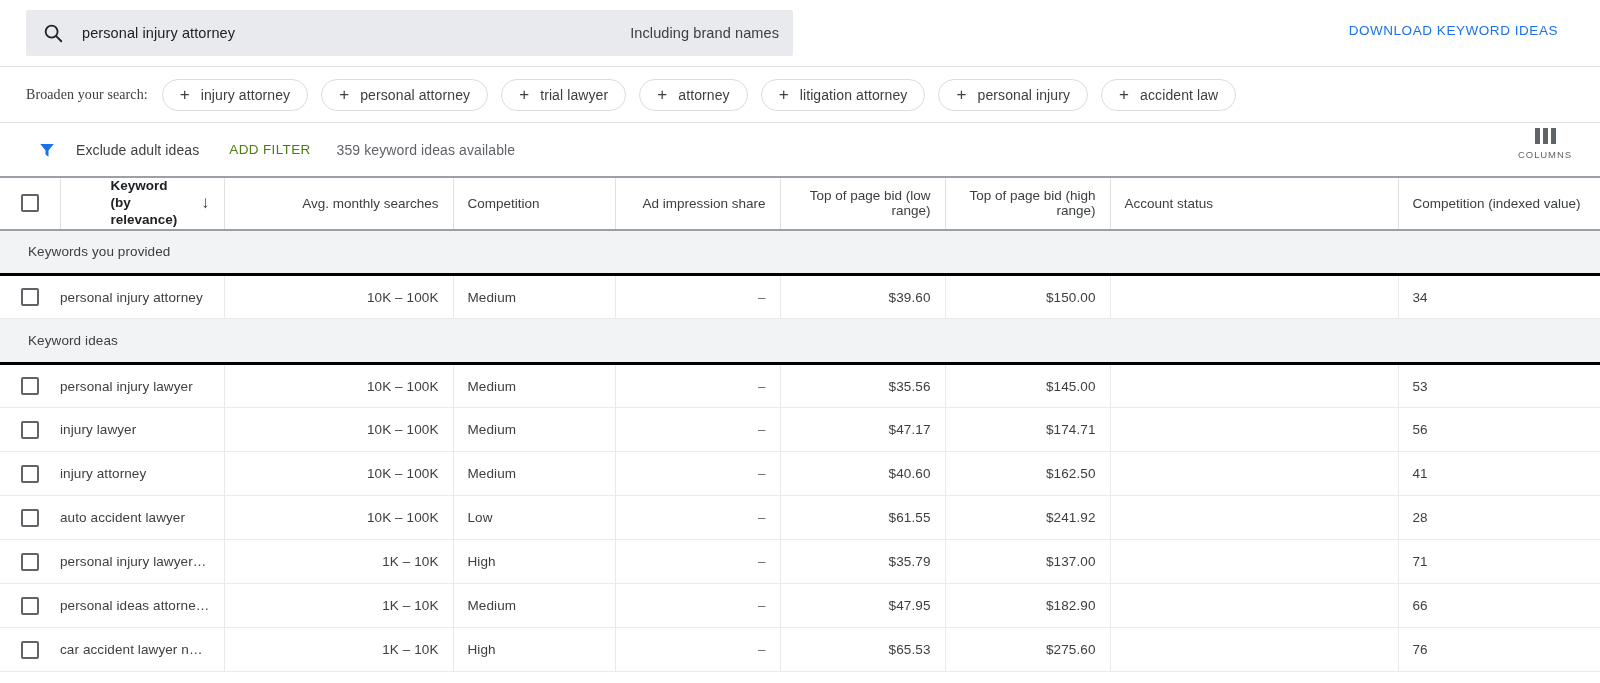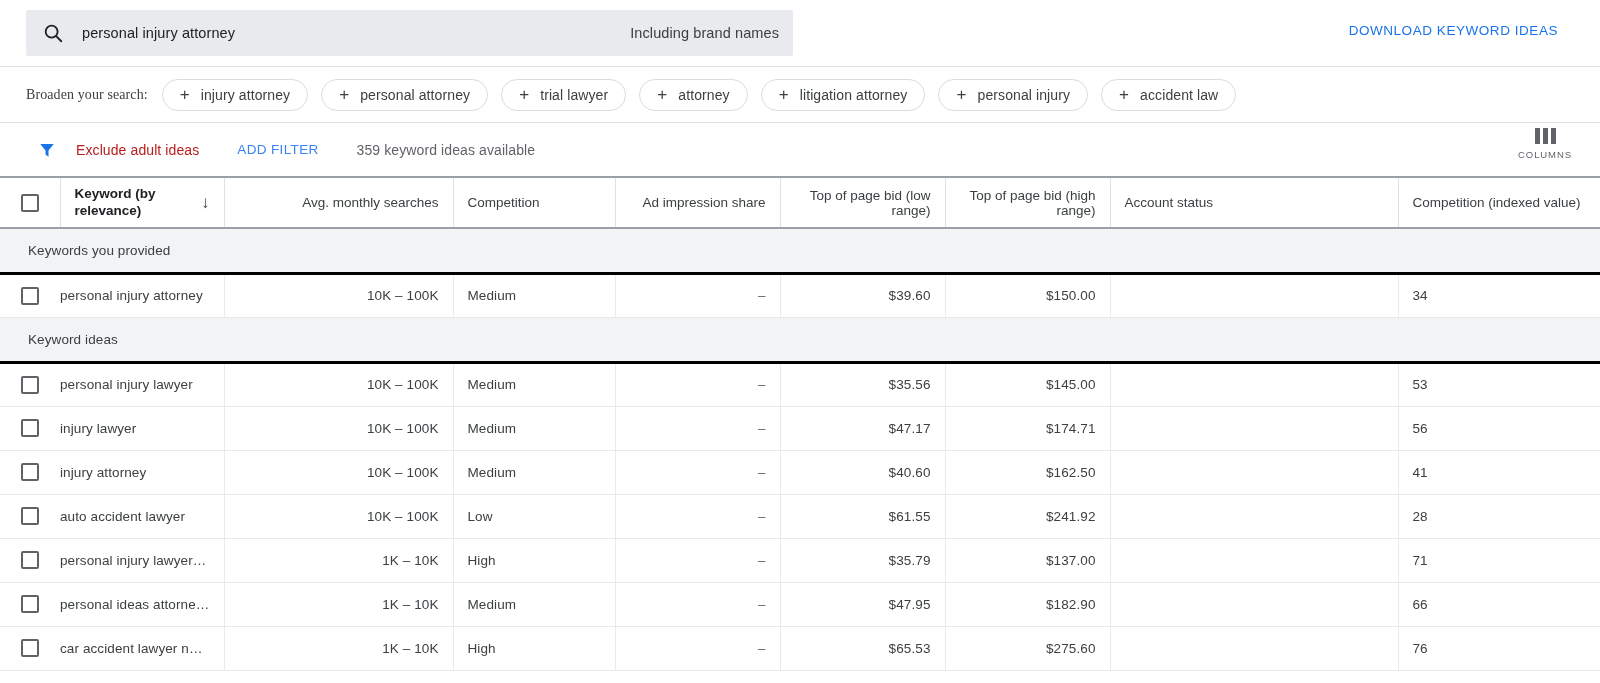--- a/index.html
+++ b/index.html
@@ -98,26 +98,26 @@
   
   .filterbar {
     position: relative;
     height: 53px;
     display: flex;
     align-items: center;
     padding-left: 38px;
   }
   .funnel-icon { width: 18px; height: 18px; margin-right: 20px; flex: 0 0 18px; }
   .exclude-link {
-    font-size: 14px; color: #b91c1c; cursor: pointer;
-    margin-right: 38px; white-space: nowrap; letter-spacing: .1px;
+    font-size: 14px; color: #404040; cursor: pointer;
+    margin-right: 30px; white-space: nowrap; letter-spacing: .1px;
   }
   .add-filter {
-    font-size: 13.5px; color: #3b82f6; font-weight: 500;
-    letter-spacing: .35px; cursor: pointer; margin-right: 38px; white-space: nowrap;
+    font-size: 13.5px; color: #4d7c0f; font-weight: 500;
+    letter-spacing: .35px; cursor: pointer; margin-right: 26px; white-space: nowrap;
   }
   .ideas-count {
     font-size: 14px; color: #5f6368; white-space: nowrap; letter-spacing: .1px;
   }
   .columns-btn {
     position: absolute;
     right: 28px; top: 5px;
     width: 54px;
     text-align: center;
     cursor: pointer;
@@ -154,21 +154,21 @@
   th.c-keyword { width: 164px; padding-left: 0; position: relative; }
   th.c-avg { width: 229px; margin-left: 28px; }
   th.c-comp { width: 162px; margin-left: 8px; }
   th.c-ais { width: 165px; }
   th.c-low { width: 165px; }
   th.c-high { width: 165px; }
   th.c-acct { width: 288px; }
   th.c-idx { width: 202px; }
 
   .kw-head-inner { display: flex; align-items: center; justify-content: space-between; }
-  .kw-head-text { font-weight: 700; color: #202124; line-height: 1.25; font-size: 13.5px; }
+  .kw-head-text { font-weight: 700; color: #202124; line-height: 1.25; font-size: 13.5px; margin-left: 36px; }
   .sort-arrow { font-size: 17px; color: #3c4043; margin-left: 10px; }
 
   .chk {
     display: inline-block;
     width: 18px; height: 18px;
     border: 2px solid #5f6368;
     border-radius: 2px;
     background: #fff;
     cursor: pointer;
     vertical-align: middle;

